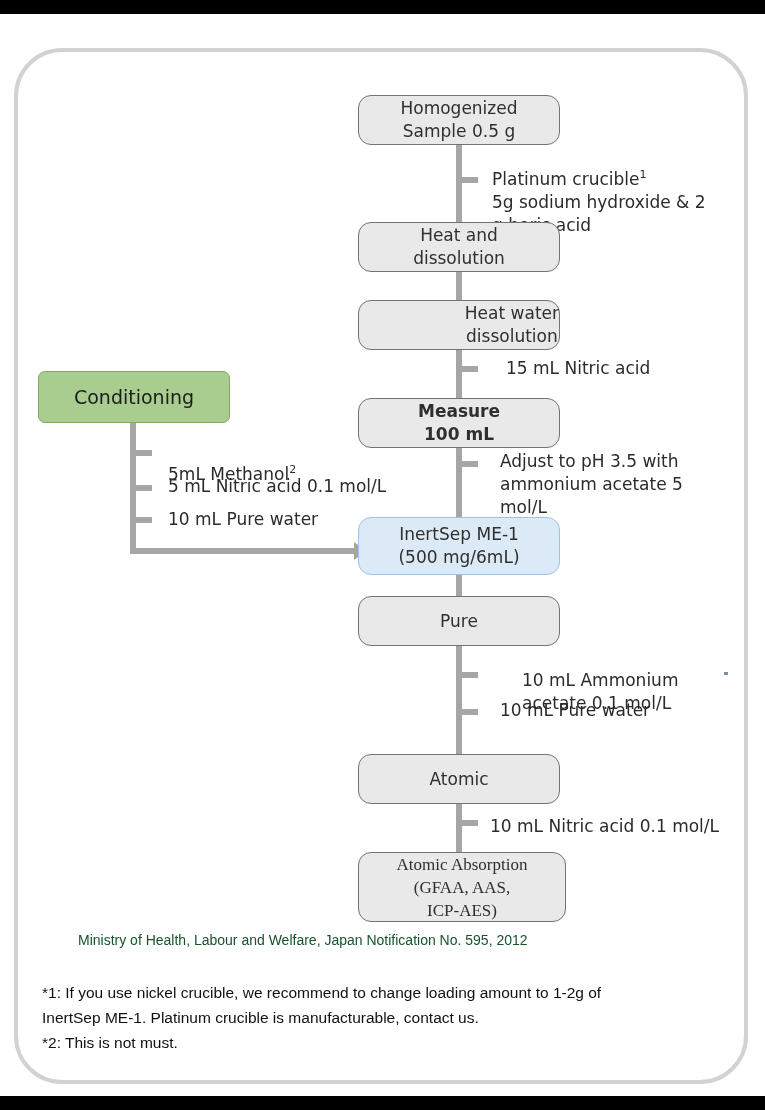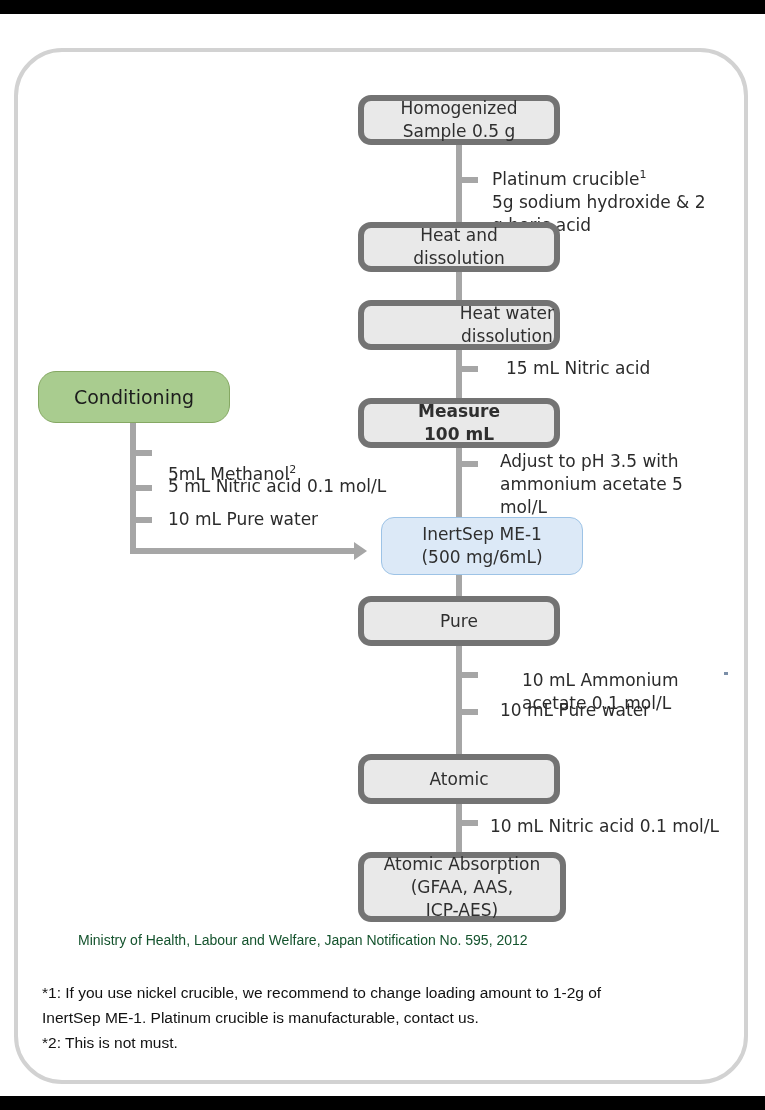--- a/index.html
+++ b/index.html
@@ -63,33 +63,32 @@
     text-align: center;
     color: #2f2f2f;
     font-size: 17px;
     line-height: 23px;
     white-space: pre-line;
     font-family: "DejaVu Sans", sans-serif;
     z-index: 3;
   }
   .node.gray {
     background: #e9e9e9;
-    border: 6px solid #737373;
+    border: 1px solid #737373;
     border-radius: 13px;
   }
   .node.blue {
     background: #dce9f7;
     border: 1px solid #9dc3e6;
     border-radius: 13px;
-    margin-left: 23px;
   }
   .node.green {
     background: #a9cc8f;
     border: 1px solid #85a863;
-    border-radius: 18px;
+    border-radius: 7px;
     color: #1c1c1c;
     font-size: 19px;
   }
 
   
   .vline {
     position: absolute;
     width: 6px;
     background: #a6a6a6;
     z-index: 1;
@@ -230,21 +229,21 @@
   </div>
 
   <div class="node gray" style="left:358px; top:596px; width:202px; height:50px;">
     <span>Pure</span>
   </div>
 
   <div class="node gray" style="left:358px; top:754px; width:202px; height:50px;">
     <span>Atomic</span>
   </div>
 
-  <div class="node gray" style="left:358px; top:852px; width:208px; height:70px;">
+  <div class="node gray" style="left:358px; top:852px; width:208px; height:70px;font-family:Liberation Serif, serif;">
     <span>Atomic Absorption
 (GFAA, AAS,
 ICP-AES)</span>
   </div>
 
   <div class="node green" style="left:38px; top:371px; width:192px; height:52px;">
     <span>Conditioning</span>
   </div>
 
   <div class="annot" style="left:492px; top:145px; width:250px;">

